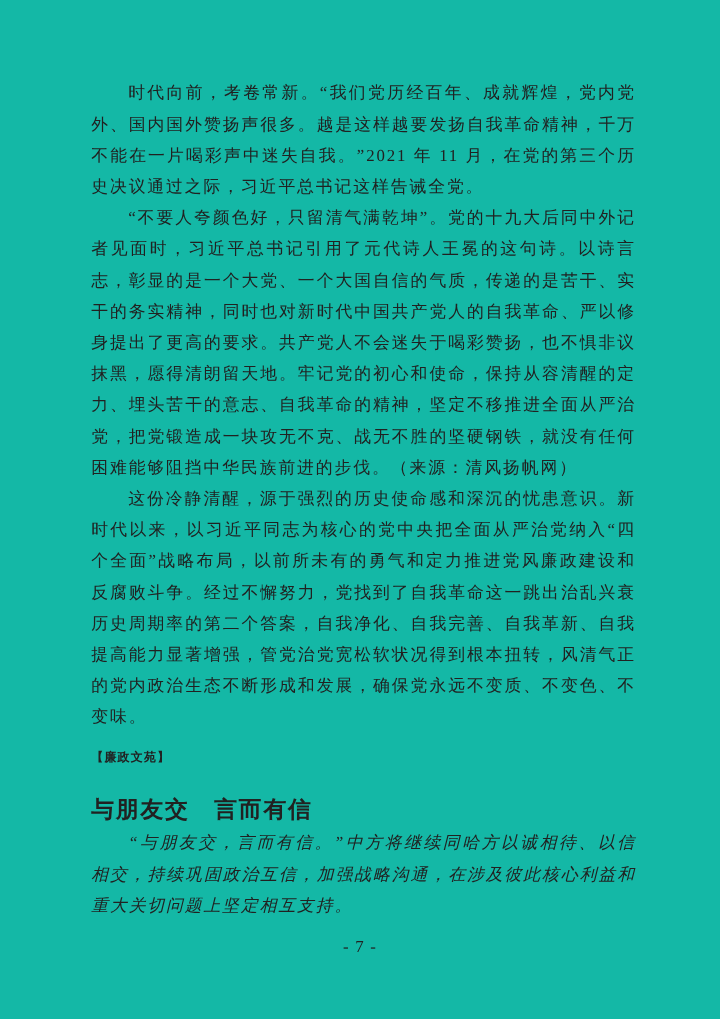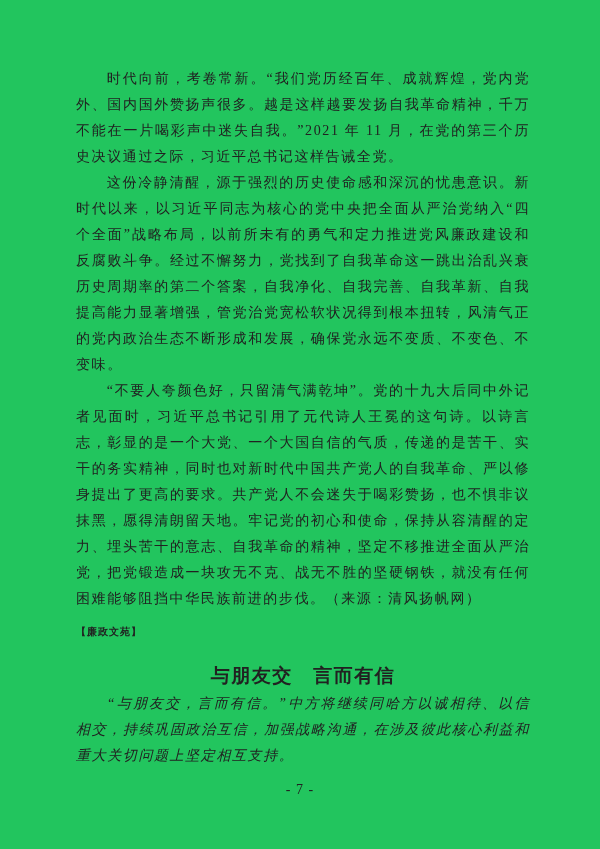--- a/index.html
+++ b/index.html
@@ -10,21 +10,21 @@
   body {
     width: 600px;
     height: 849px;
     overflow: hidden;
   }
   .page {
     position: relative;
     width: 600px;
     height: 849px;
     box-sizing: border-box;
-    background: #22c55e;
+    background: #14b8a6;
     padding: 66px 70px 0 76px;
     font-family: "Liberation Serif", "DejaVu Serif", serif;
     color: #212121;
   }
   .para {
     margin: 0;
     font-size: 14px;
     line-height: 26px;
     letter-spacing: 1.6px;
     text-align: justify;
@@ -39,21 +39,20 @@
     line-height: 26px;
     letter-spacing: 1px;
     text-indent: 0;
   }
   .article-title {
     margin: 16px 0 0 0;
     font-size: 19px;
     font-weight: bold;
     line-height: 30px;
     letter-spacing: 1.5px;
-    text-align: center;
     text-indent: 0;
   }
   .article2-para {
     font-style: italic;
   }
   .page-number {
     position: absolute;
     left: 0;
     right: 0;
     top: 782px;
@@ -64,22 +63,22 @@
     color: #212121;
   }
 </style>
 </head>
 <body>
 
 <div class="page">
 
   <div>
     <p class="para">时代向前，考卷常新。“我们党历经百年、成就辉煌，党内党外、国内国外赞扬声很多。越是这样越要发扬自我革命精神，千万不能在一片喝彩声中迷失自我。”2021 年 11 月，在党的第三个历史决议通过之际，习近平总书记这样告诫全党。</p>
+    <p class="para">“不要人夸颜色好，只留清气满乾坤”。党的十九大后同中外记者见面时，习近平总书记引用了元代诗人王冕的这句诗。以诗言志，彰显的是一个大党、一个大国自信的气质，传递的是苦干、实干的务实精神，同时也对新时代中国共产党人的自我革命、严以修身提出了更高的要求。共产党人不会迷失于喝彩赞扬，也不惧非议抹黑，愿得清朗留天地。牢记党的初心和使命，保持从容清醒的定力、埋头苦干的意志、自我革命的精神，坚定不移推进全面从严治党，把党锻造成一块攻无不克、战无不胜的坚硬钢铁，就没有任何困难能够阻挡中华民族前进的步伐。（来源：清风扬帆网）</p>
     <p class="para">这份冷静清醒，源于强烈的历史使命感和深沉的忧患意识。新时代以来，以习近平同志为核心的党中央把全面从严治党纳入“四个全面”战略布局，以前所未有的勇气和定力推进党风廉政建设和反腐败斗争。经过不懈努力，党找到了自我革命这一跳出治乱兴衰历史周期率的第二个答案，自我净化、自我完善、自我革新、自我提高能力显著增强，管党治党宽松软状况得到根本扭转，风清气正的党内政治生态不断形成和发展，确保党永远不变质、不变色、不变味。</p>
-    <p class="para">“不要人夸颜色好，只留清气满乾坤”。党的十九大后同中外记者见面时，习近平总书记引用了元代诗人王冕的这句诗。以诗言志，彰显的是一个大党、一个大国自信的气质，传递的是苦干、实干的务实精神，同时也对新时代中国共产党人的自我革命、严以修身提出了更高的要求。共产党人不会迷失于喝彩赞扬，也不惧非议抹黑，愿得清朗留天地。牢记党的初心和使命，保持从容清醒的定力、埋头苦干的意志、自我革命的精神，坚定不移推进全面从严治党，把党锻造成一块攻无不克、战无不胜的坚硬钢铁，就没有任何困难能够阻挡中华民族前进的步伐。（来源：清风扬帆网）</p>
   </div>
 
   <p class="para section-header">【廉政文苑】</p>
 
   <h1 class="article-title">与朋友交　言而有信</h1>
 
   <div>
     <p class="para article2-para">“与朋友交，言而有信。”中方将继续同哈方以诚相待、以信相交，持续巩固政治互信，加强战略沟通，在涉及彼此核心利益和重大关切问题上坚定相互支持。</p>
   </div>
 

